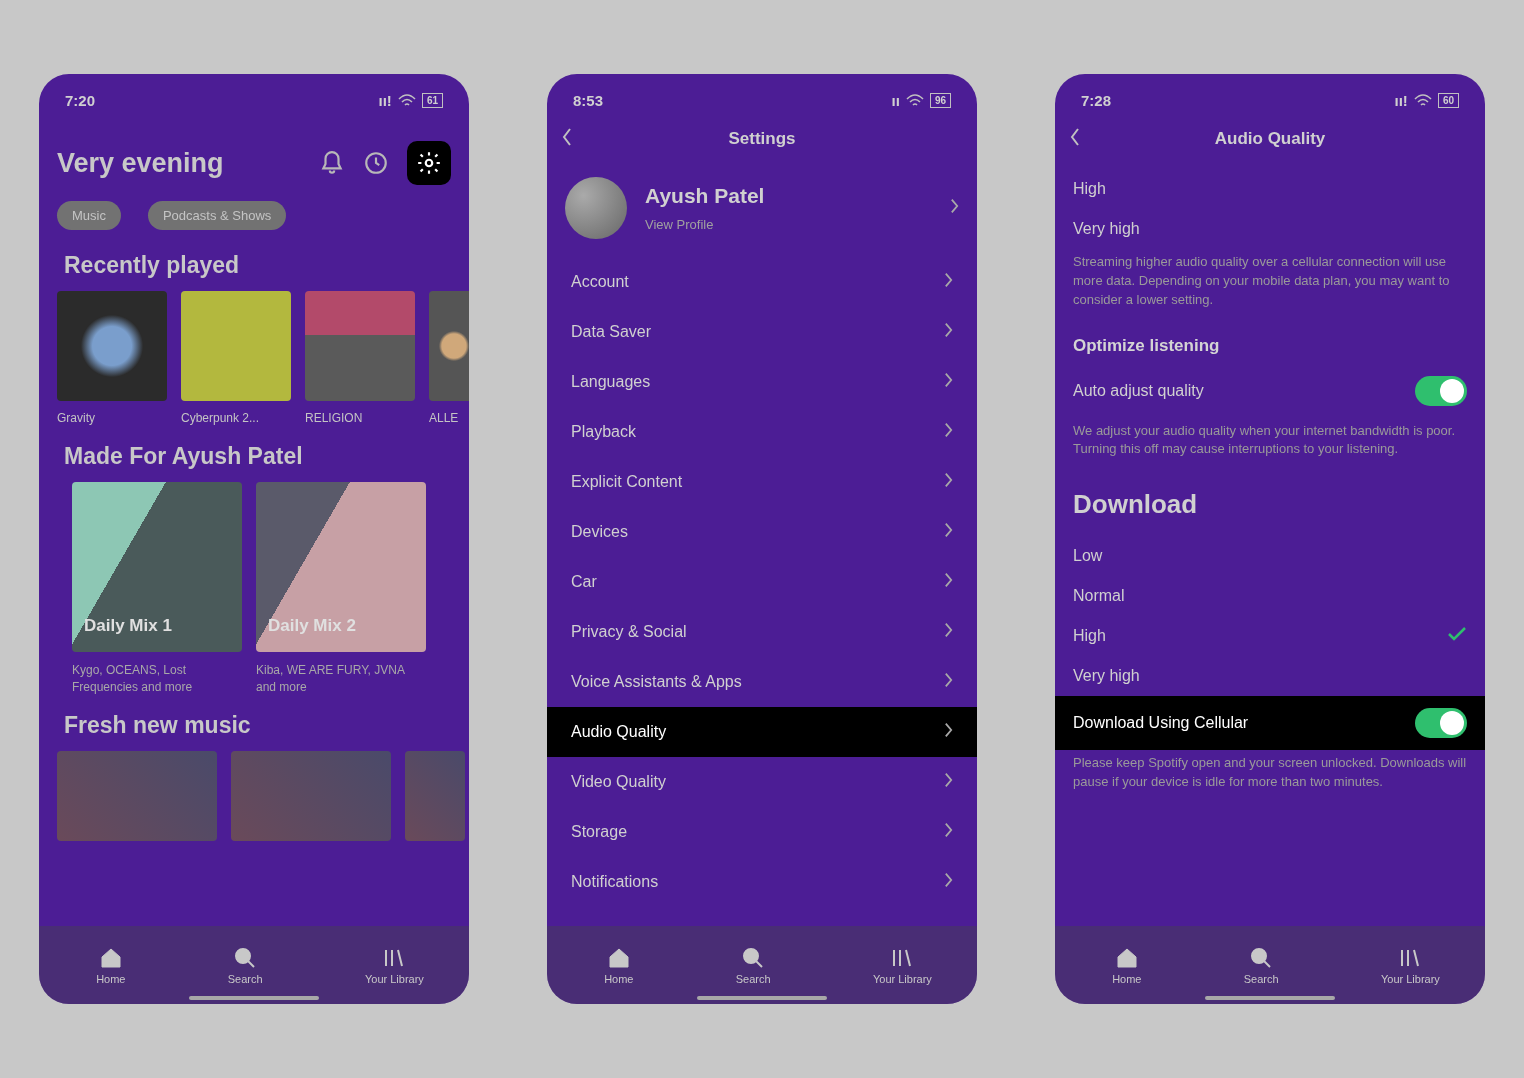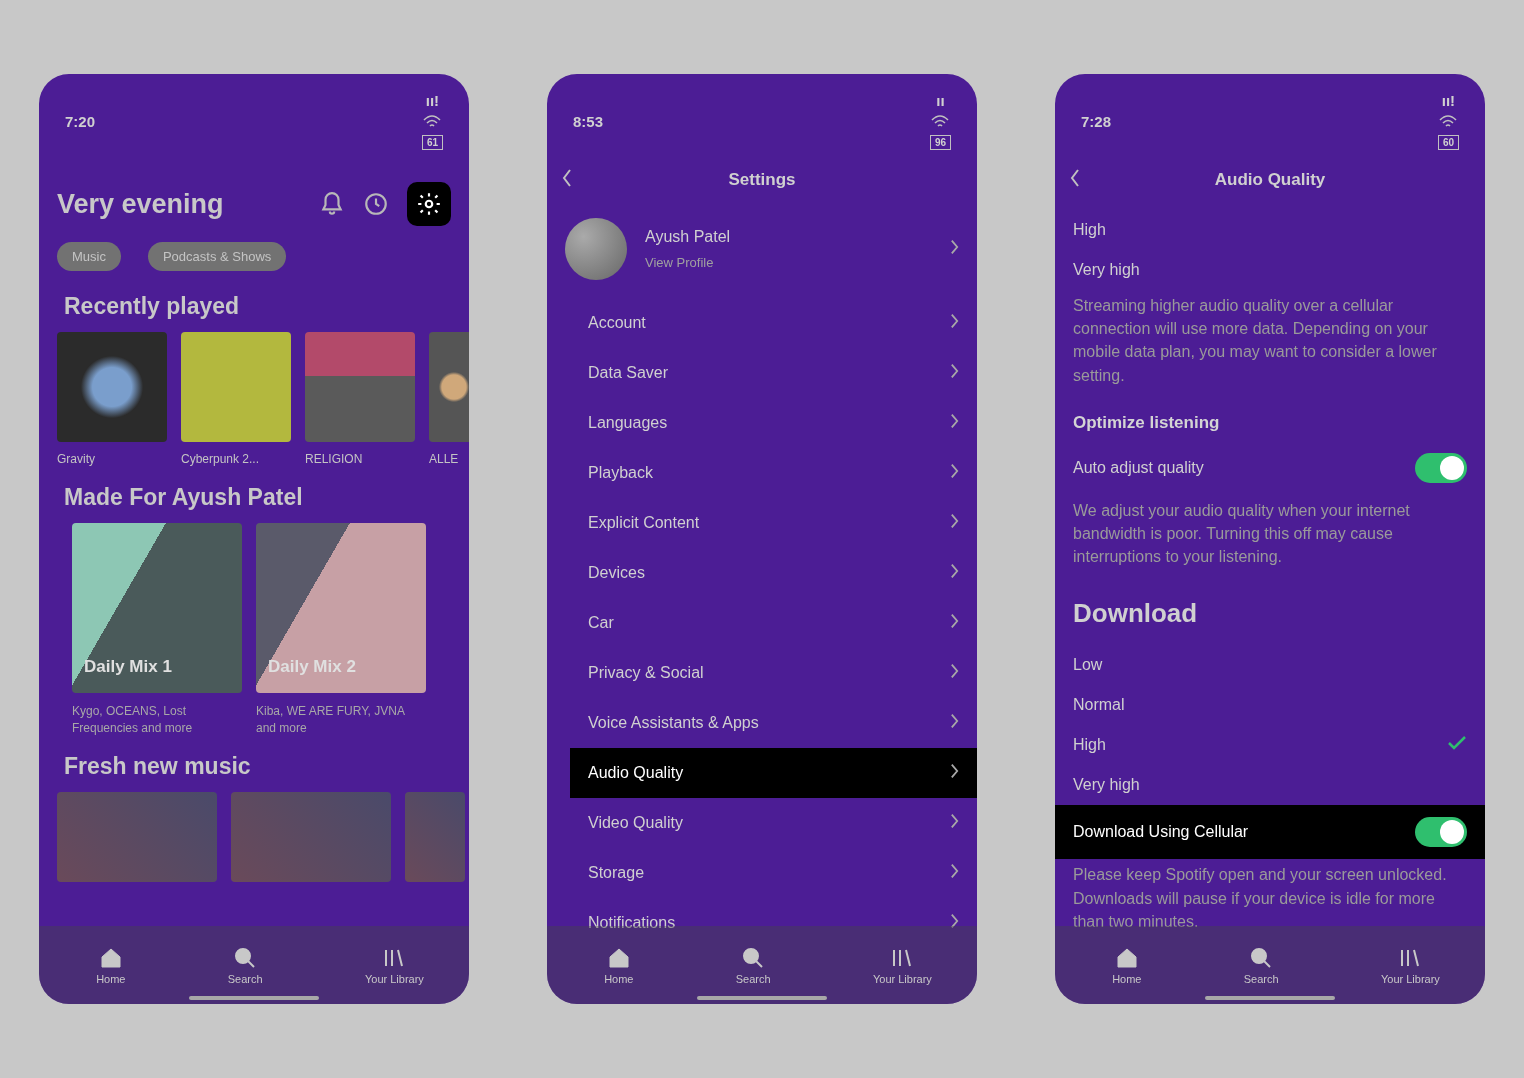--- a/index.html
+++ b/index.html
@@ -25,21 +25,21 @@
   
   .status{
     display:flex;
     justify-content:space-between;
     align-items:center;
     padding:18px 26px 10px;
     font-size:15px;
     font-weight:600;
     color:#d0d0d0;
   }
-  .status-right{display:flex;align-items:center;gap:6px;flex-direction:column;}
+  .status-right{display:flex;align-items:center;gap:6px;}
   .batt{
     border:1.5px solid #c0c0c0;
     border-radius:0;
     font-size:10px;
     padding:1px 4px;
     font-weight:700;
   }
   .greeting{
     font-size:27px;
     font-weight:700;
@@ -95,31 +95,31 @@
     background:rgba(70,70,70,.4);
   }
   .bn-item{display:flex;flex-direction:column;align-items:center;gap:3px;font-size:11px;color:#c8c8c8;margin-left:12px;}
   .bn-item svg{width:24px;height:24px;stroke:#c8c8c8;fill:#c8c8c8;}
   
   .nav-header{display:flex;align-items:center;padding:8px 14px 18px;position:relative;}
   .nav-header .back{width:28px;}
   .nav-title{flex:1;text-align:center;font-size:17px;font-weight:600;color:#d0d0d0;}
   .profile-row{display:flex;align-items:center;gap:18px;padding:8px 18px 18px;}
   .avatar{width:62px;height:62px;border-radius:50%;background:radial-gradient(circle at 30% 30%,#aaa,#666);}
-  .profile-info .n{font-size:16px;color:#d0d0d0;font-weight:400;}
+  .profile-info .n{font-size:21px;color:#d0d0d0;font-weight:700;}
   .profile-info .v{font-size:13px;color:#a0a0a0;margin-top:9px;}
   .profile-row .chev{margin-left:auto;}
   .list{}
-  .li{display:flex;align-items:center;justify-content:space-between;padding:15px 18px;font-size:16px;color:#d0d0d0;margin-left:23px;}
+  .li{display:flex;align-items:center;justify-content:space-between;padding:15px 24px;font-size:16px;color:#d0d0d0;}
   .li.hl{background:#000;color:#fff;}
   .chev svg{width:9px;height:16px;stroke:#a8a8a8;fill:none;stroke-width:2;}
   
   .opt{padding:11px 18px;font-size:16px;color:#d0d0d0;}
   .opt.sel{display:flex;justify-content:space-between;align-items:center;}
-  .help{font-size:16px;color:#9a9a9a;padding:4px 18px 16px;line-height:1.45;}
+  .help{font-size:13px;color:#9a9a9a;padding:4px 18px 16px;line-height:1.45;}
   .subhead{font-size:17px;font-weight:700;color:#d4d4d4;padding:10px 18px 8px;}
   .bighead{font-size:26px;font-weight:800;color:#d0d0d0;padding:14px 18px 16px;}
   .toggle-row{display:flex;align-items:center;justify-content:space-between;padding:12px 18px;font-size:16px;color:#d0d0d0;}
   .toggle-row.hl{background:#000;color:#fff;}
   .toggle{width:52px;height:30px;border-radius:15px;background:#2fbf6e;position:relative;}
   .toggle .knob{position:absolute;right:3px;top:3px;width:24px;height:24px;border-radius:50%;background:#fff;}
   .toggle.hl .knob{background:#fff;}
   .check svg{width:20px;height:14px;stroke:#2fbf6e;fill:none;stroke-width:2.5;}
   .s3-body{height:760px;overflow:hidden;}
   .home-ind{position:absolute;bottom:4px;left:50%;transform:translateX(-50%);width:130px;height:4px;border-radius:2px;background:#a8a8a8;}

